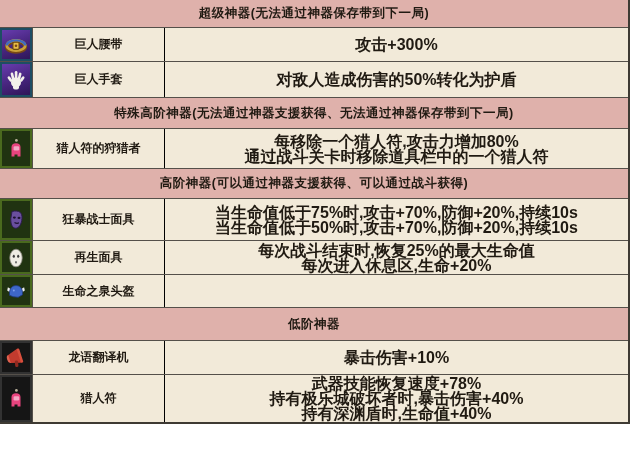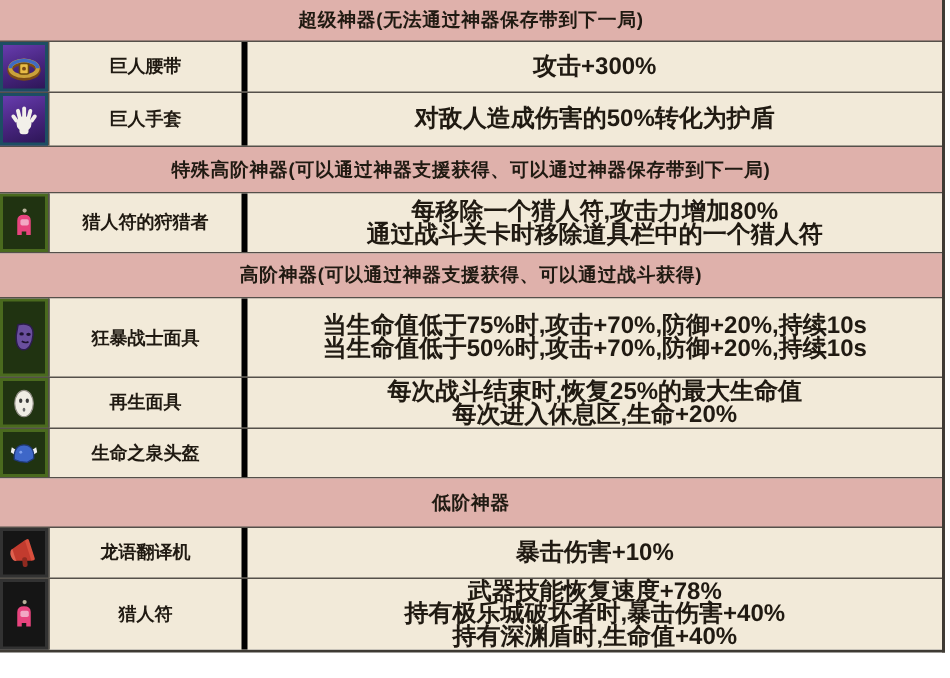--- a/index.html
+++ b/index.html
@@ -19,27 +19,27 @@
     border-bottom:1px solid #55504a;
   }
   .row{
     display:grid;grid-template-columns:33px 132px 1fr;
     box-sizing:border-box;background:#f2ead9;
     border-bottom:1px solid #55504a;
   }
   .row.last{border-bottom:none;}
   .cell{display:flex;align-items:center;justify-content:center;box-sizing:border-box;}
   .icon-cell{border-right:1px solid #55504a;overflow:hidden;}
-  .name-cell{border-right:4px solid #000000;font-size:12px;text-align:center;padding:0 4px;}
+  .name-cell{border-right:1px solid #000000;font-size:12px;text-align:center;padding:0 4px;}
   .desc-cell{flex-direction:column;font-size:16px;line-height:15px;text-align:center;padding:1px 6px;}
   .tile-super{background:linear-gradient(160deg,#6b3fb4 0%,#46247c 55%,#2a1452 100%);box-shadow:inset 0 0 0 2px #1d4e63;}
   .tile-high{background:#203311;box-shadow:inset 0 0 0 2px #4a6a1e;}
   .tile-low{background:#151515;box-shadow:inset 0 0 0 2px #323232;}
   .h28{height:28px}.h34{height:34px}.h36{height:36px}.h31{height:31px}.h40{height:40px}
-  .h27{height:30px}.h38{height:53px}.h33{height:33px}.h47{height:47px}
+  .h27{height:30px}.h38{height:42px}.h33{height:33px}.h47{height:47px}
   svg{display:block;}
 </style>
 </head>
 <body>
 
 <div class="tbl">
 
   <div class="section-header h28">超级神器(无法通过神器保存带到下一局)</div>
 
   <div class="row h34">
@@ -72,21 +72,21 @@
           <rect x="9" y="16.5" width="6" height="5" rx="2"></rect>
         </g>
       </svg>
     </div>
     <div class="cell name-cell">巨人手套</div>
     <div class="cell desc-cell">
       <div>对敌人造成伤害的50%转化为护盾</div>
     </div>
   </div>
 
-  <div class="section-header h31">特殊高阶神器(可以通过神器支援获得、可以通过神器保存带到下一局)</div>
+  <div class="section-header h31">特殊高阶神器(无法通过神器支援获得、无法通过神器保存带到下一局)</div>
 
   <div class="row h40">
     <div class="cell icon-cell tile-high">
       <svg width="24" height="24" viewBox="0 0 24 24">
         <circle cx="12.4" cy="3.4" r="1.4" fill="#b9b09a"></circle>
         <path d="M7.5 10 q0 -3.8 4.5 -3.8 q4.5 0 4.5 3.8 l0 9.6 l-3 0 l0 -2.2 l-3 0 l0 2.2 l-3 0 Z" fill="#e8447e"></path>
         <rect x="9.6" y="9.2" width="5.6" height="4.2" rx="1.2" fill="#f2a8c4"></rect>
       </svg>
     </div>
     <div class="cell name-cell">猎人符的狩猎者</div>

